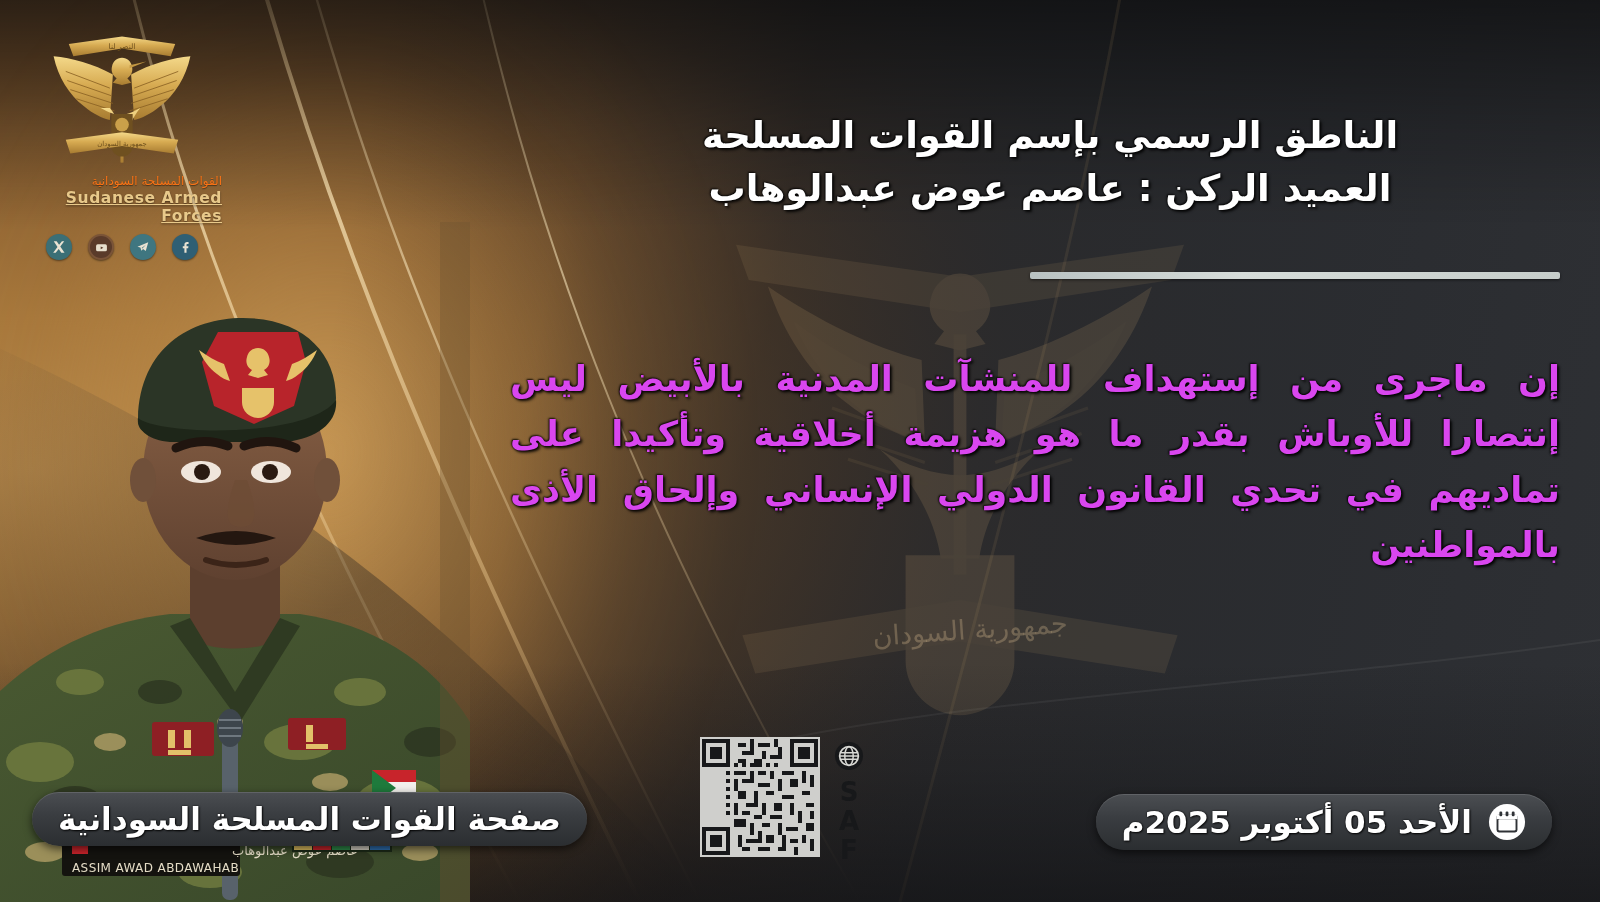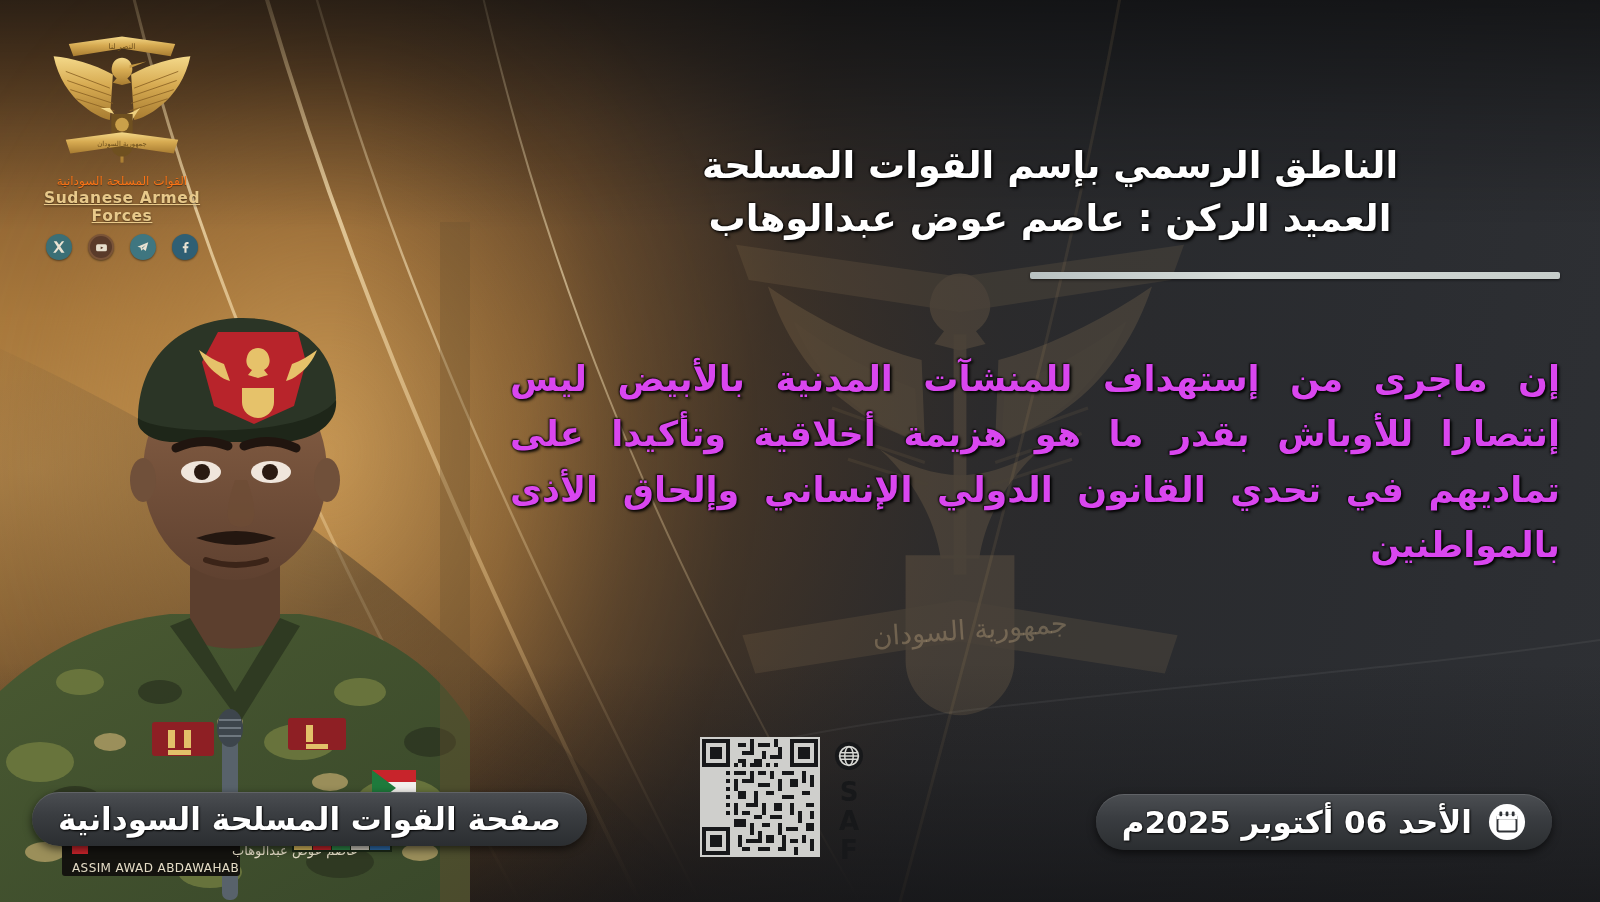--- a/index.html
+++ b/index.html
@@ -54,21 +54,21 @@
 
   
   .portrait{
     position:absolute;left:0;bottom:0;width:470px;height:680px;
     overflow:hidden;
   }
   .portrait svg{position:absolute;left:0;top:0;}
 
   
   .logo-block{
-    position:absolute;left:22px;top:18px;width:200px;text-align:center;
+    position:absolute;left:22px;top:18px;width:200px;text-align:right;
   }
   .logo-emblem{width:152px;height:160px;margin:0 auto;display:block;}
   .logo-ar{
     color:#f97316;font-size:12px;letter-spacing:0.5px;margin-top:-4px;direction:rtl;
     text-shadow:0 1px 1px rgba(0,0,0,.45);
   }
   .logo-en{
     color:#e8c98a;font-size:15.5px;font-weight:700;letter-spacing:0.6px;margin-top:1px;
     text-shadow:0 1px 2px rgba(0,0,0,.5);
     text-decoration:underline;
@@ -87,21 +87,20 @@
 
   
   .headline{
     position:absolute;right:40px;top:110px;width:1020px;
     direction:rtl;text-align:center;color:#ffffff;
     font-weight:700;font-size:37px;line-height:1.42;
     text-shadow:
       0 0 2px rgba(0,0,0,.9),
       2px 2px 3px rgba(0,0,0,.85),
       -1px -1px 2px rgba(0,0,0,.7);
-    margin-top: 30px;
   }
   .headline .l2{display:block;}
   .rule{
     position:absolute;left:1030px;top:272px;width:530px;height:7px;
     background:linear-gradient(90deg,#b9c2c2,#d6dcd9 40%,#c6cdca);
     border-radius:2px;box-shadow:0 1px 3px rgba(0,0,0,.55);
   }
   .body-text{
     position:absolute;right:40px;top:352px;width:1050px;
     direction:rtl;text-align:justify;text-align-last:justify;
@@ -422,21 +421,21 @@
   <div class="pill pill-date">
     <svg class="cal-icon" width="38" height="38" viewBox="0 0 40 40">
       <circle cx="20" cy="20" r="19" fill="#ffffff"></circle>
       <rect x="9" y="12" width="22" height="19" rx="2.5" fill="#2f3236"></rect>
       <rect x="9" y="12" width="22" height="5" fill="#ffffff"></rect>
       <rect x="11" y="17" width="18" height="12" rx="1.5" fill="#ffffff"></rect>
       <rect x="12" y="9" width="3" height="5" rx="1.3" fill="#2f3236"></rect>
       <rect x="18.5" y="9" width="3" height="5" rx="1.3" fill="#2f3236"></rect>
       <rect x="25" y="9" width="3" height="5" rx="1.3" fill="#2f3236"></rect>
     </svg>
-    <span>الأحد 06 أكتوبر 2025م</span>
+    <span>الأحد 05 أكتوبر 2025م</span>
   </div>
 
   <div class="qr-wrap">
     <svg class="qr" viewBox="0 0 29 29" shape-rendering="crispEdges">
       <rect width="29" height="29" fill="#cfcfcc"></rect>
       <g fill="#17181a">
 
         <rect x="0" y="0" width="7" height="7"></rect>
           <rect x="1" y="1" width="5" height="5" fill="#cfcfcc"></rect>
           <rect x="2" y="2" width="3" height="3"></rect>

